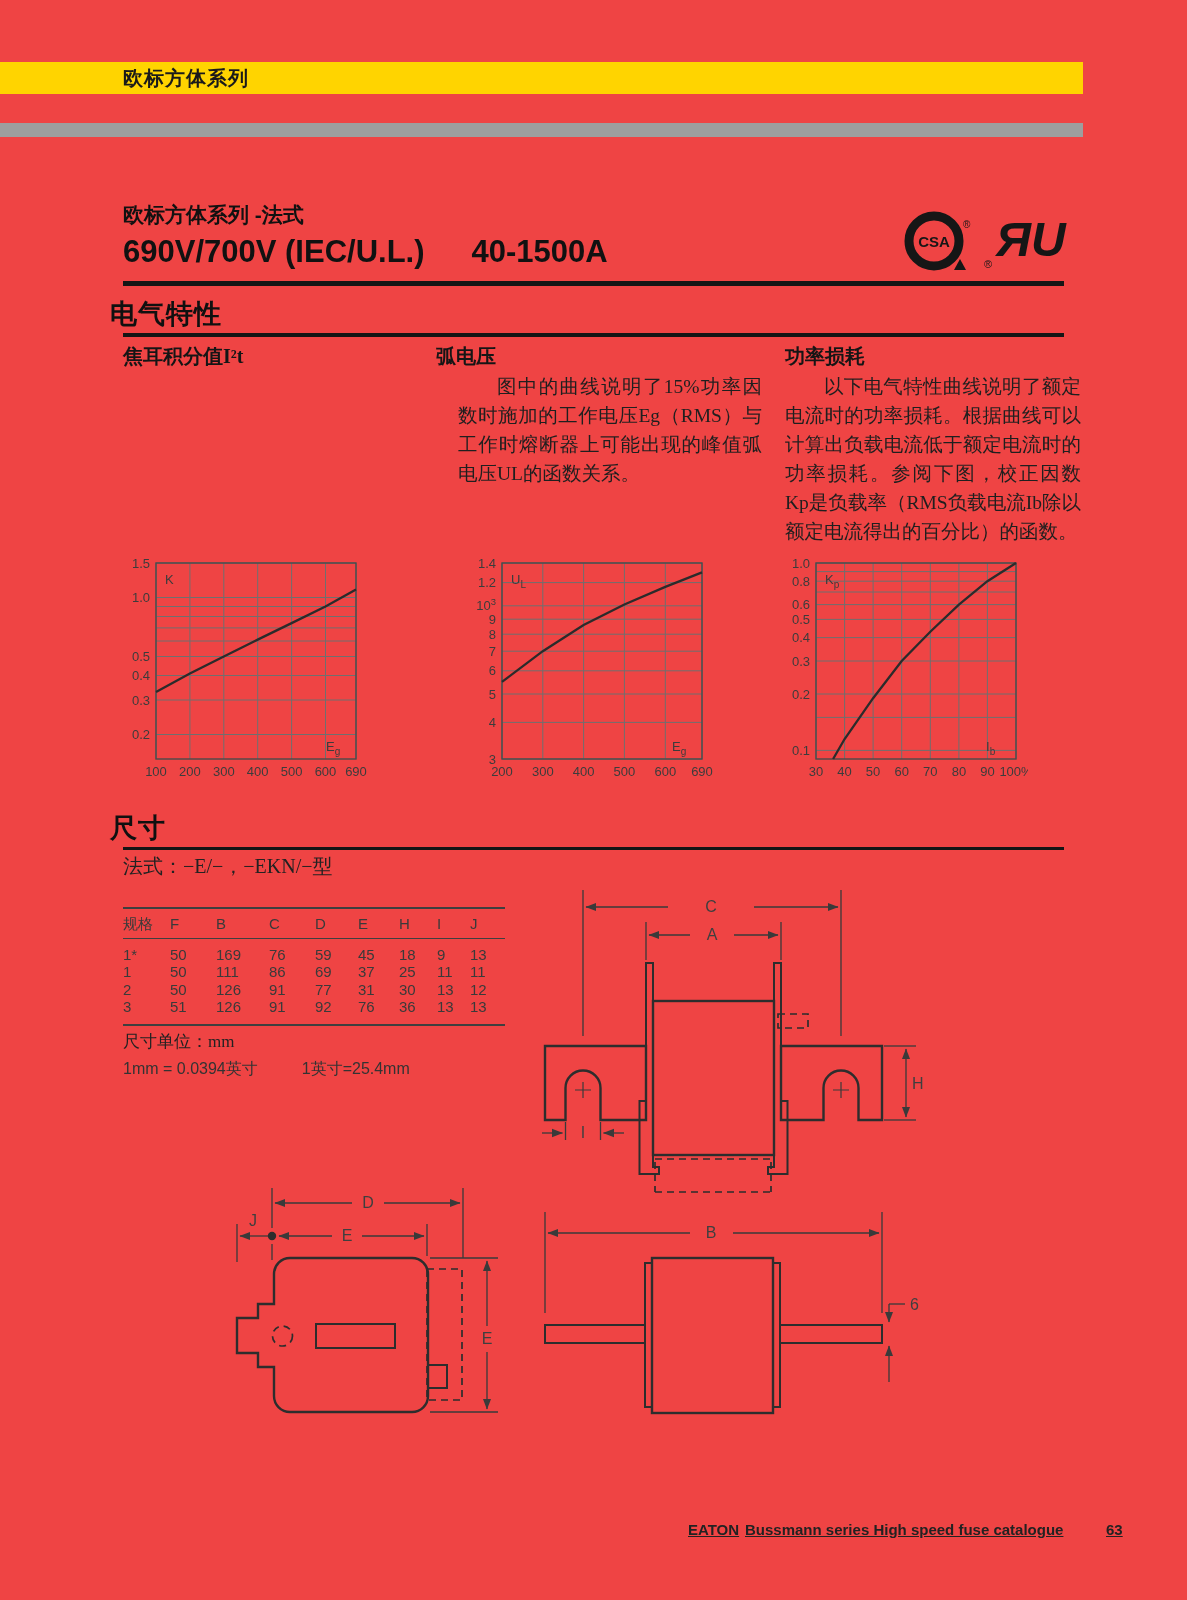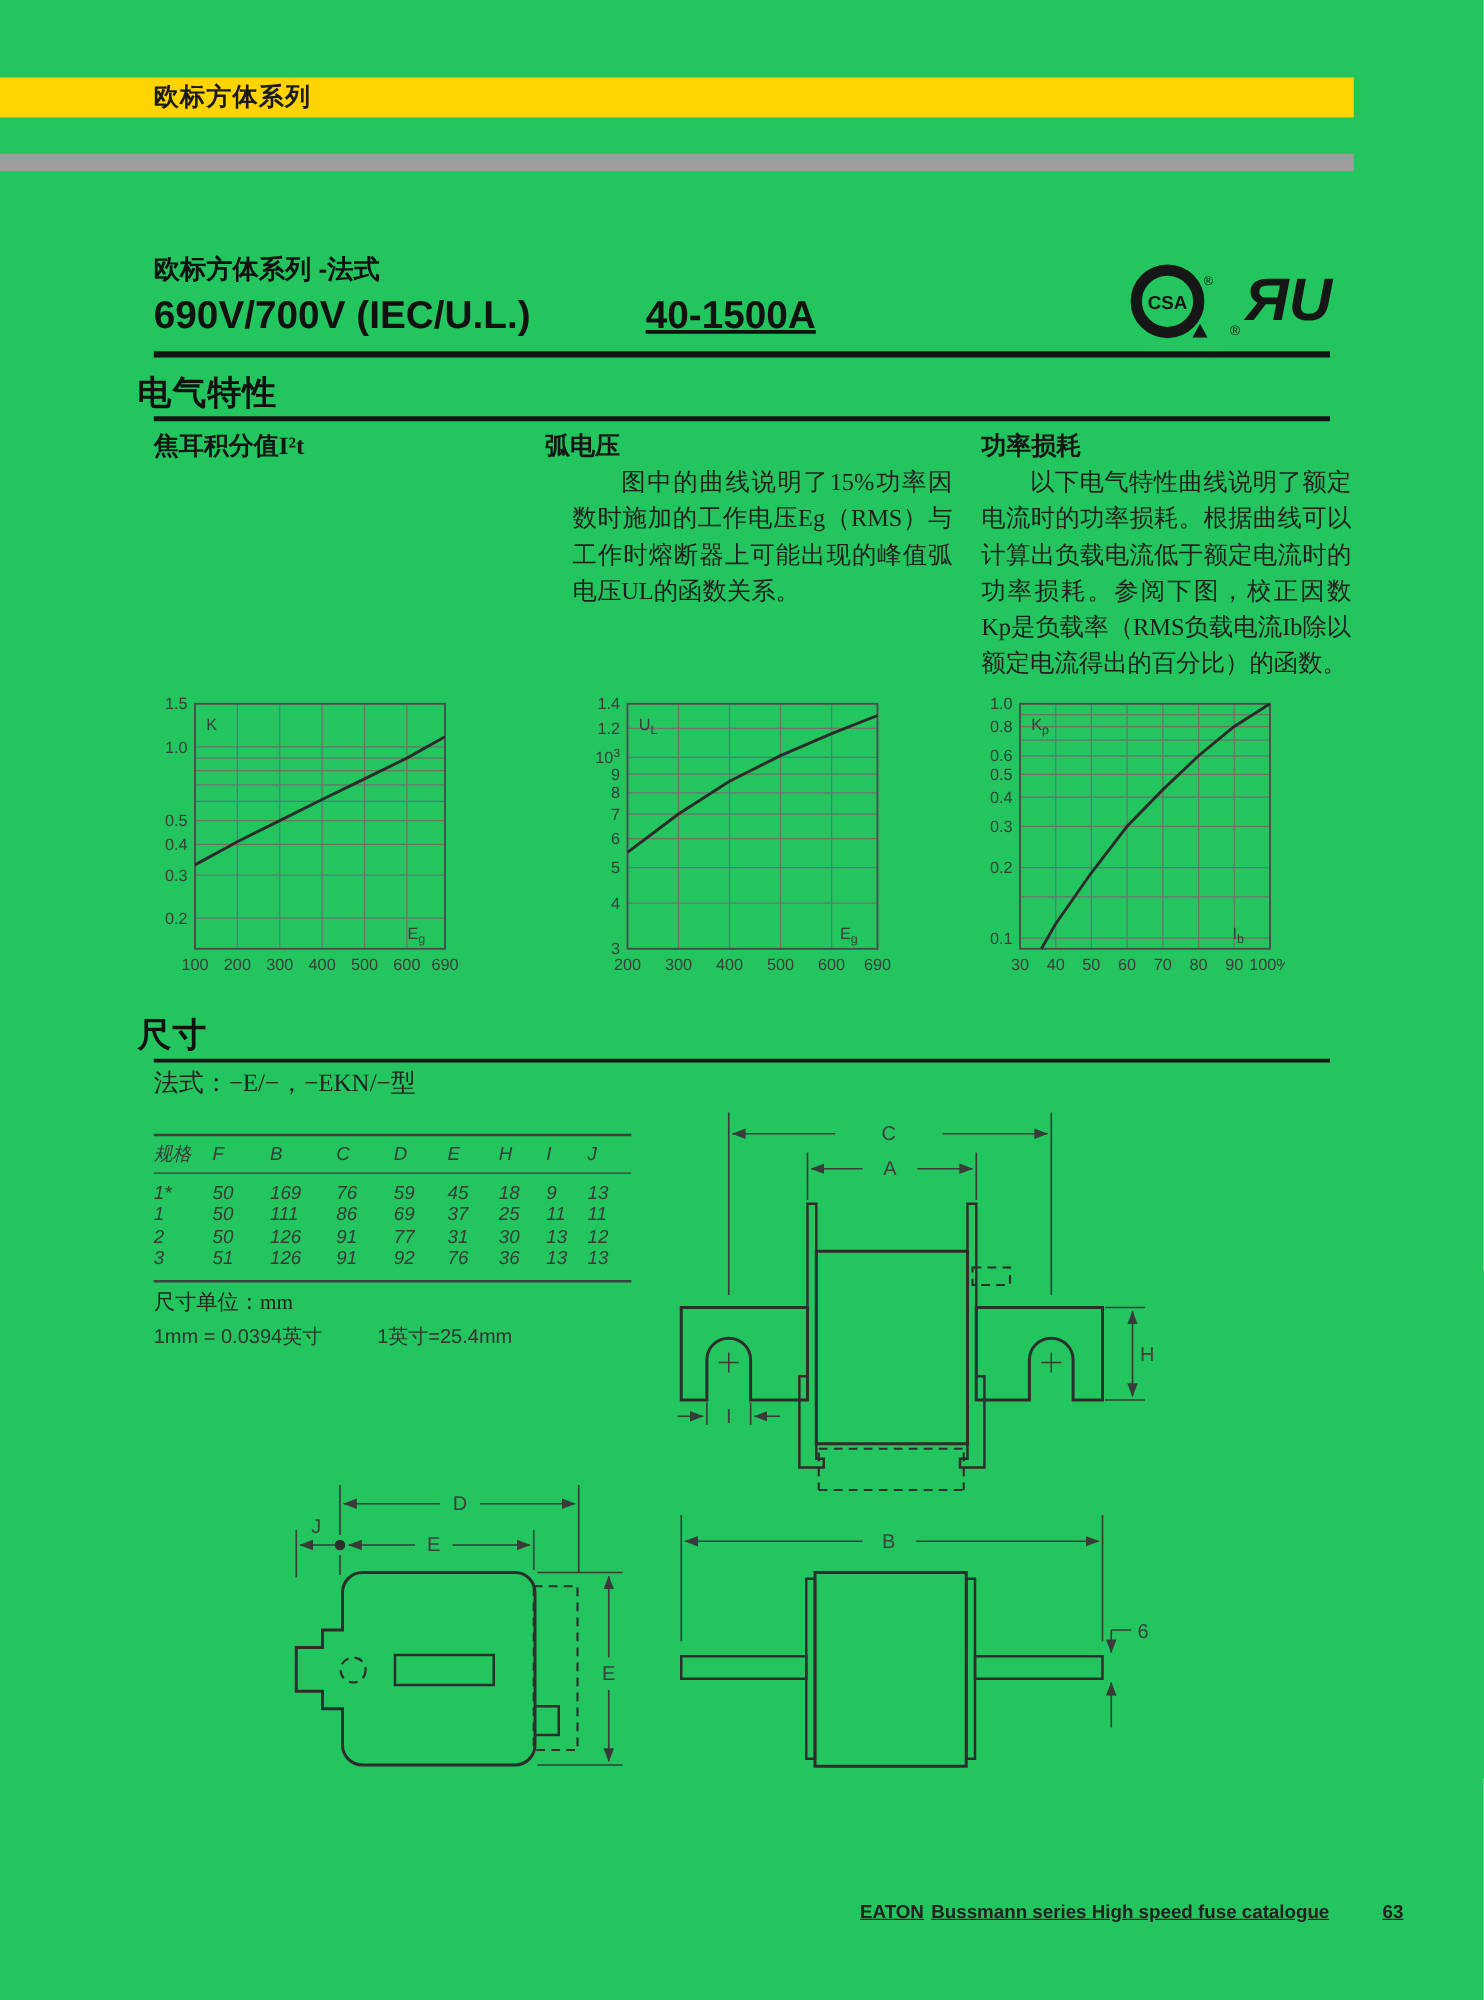--- a/index.html
+++ b/index.html
@@ -1,37 +1,37 @@
 <!DOCTYPE html>
 <html><head>
 <meta charset="utf-8">
 <style>
   html,body{margin:0;padding:0;background:#e8e8e8;}
-  .page{position:relative;width:1187px;height:1600px;background:#22c55e;overflow:hidden;
+  .page{position:relative;width:1187px;height:1600px;background:#ef4444;overflow:hidden;
         font-family:"Liberation Sans",sans-serif;margin:0 auto;}
   .banner{position:absolute;left:0;top:62px;width:1083px;height:32px;background:#FFD400;}
   .banner span{display:block;margin-left:123px;font:700 20px "Liberation Sans",sans-serif;
         line-height:33px;color:#1a1a1a;letter-spacing:1px;}
   .graybar{position:absolute;left:0;top:123px;width:1083px;height:14px;background:#9e9e9e;}
   .subtitle{position:absolute;left:123px;top:201px;font:700 21px "Liberation Sans",sans-serif;color:#111;}
   .bigtitle{position:absolute;left:123px;top:234px;font:700 31px "Liberation Sans",sans-serif;color:#111;}
-  .bigtitle .amp{margin-left:92px;text-decoration:underline;}
+  .bigtitle .amp{margin-left:47px;}
   .rule{position:absolute;background:#151515;}
   .sec-h{position:absolute;left:110px;font:700 27px "Liberation Serif",serif;color:#101010;letter-spacing:1px;}
   .col-h{position:absolute;top:343px;font:700 20px "Liberation Serif",serif;color:#151515;}
   .col-p{position:absolute;top:372px;font:19.5px/29px "Liberation Serif",serif;color:#1f1f1f;
          text-align:justify;text-indent:2em;}
   .chart{position:absolute;}
   .dims-sub{position:absolute;left:123px;top:853px;font:20px "Liberation Serif",serif;color:#222;}
   .spec-table{position:absolute;left:123px;top:907px;width:382px;color:#3a3a3a;
          font:15px "Liberation Sans",sans-serif;}
   .trow{display:flex;line-height:17.5px;}
   .thead{border-top:2px solid #3f3f3f;border-bottom:1.5px solid #3f3f3f;padding:6px 0 5px;}
   .tbody{padding:7px 0 8px;border-bottom:2px solid #3f3f3f;}
-  .tc{display:inline-block;font-style:italic;}
+  .tc{display:inline-block;}
   .unit-note{position:absolute;left:123px;top:1030px;font:17px "Liberation Serif",serif;color:#222;}
   .conv-note{position:absolute;left:123px;top:1059px;font:16px "Liberation Sans",sans-serif;color:#333;}
   .conv-note span{margin-right:44px;}
   .draw{position:absolute;}
   .dimline{stroke:#3a3a3a;stroke-width:1.3;fill:none;}
   .dimtext text{fill:#3f3f3f;font:16px "Liberation Sans",sans-serif;}
   .part{stroke:#2d2d2d;stroke-width:2.4;fill:none;}
   .part2{stroke:#2d2d2d;stroke-width:2;fill:none;}
   .dashed{stroke:#2d2d2d;stroke-width:1.7;fill:none;stroke-dasharray:7 5;}
   .footer-item{position:absolute;top:1521px;color:#222;text-decoration:underline;}

